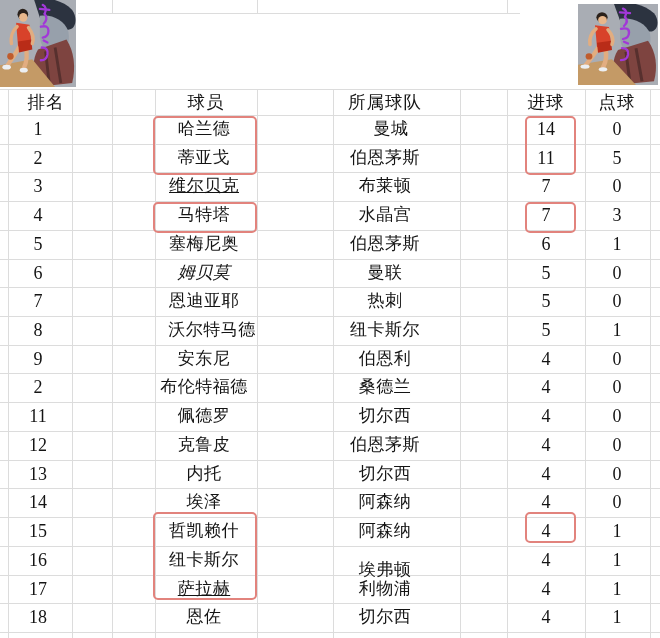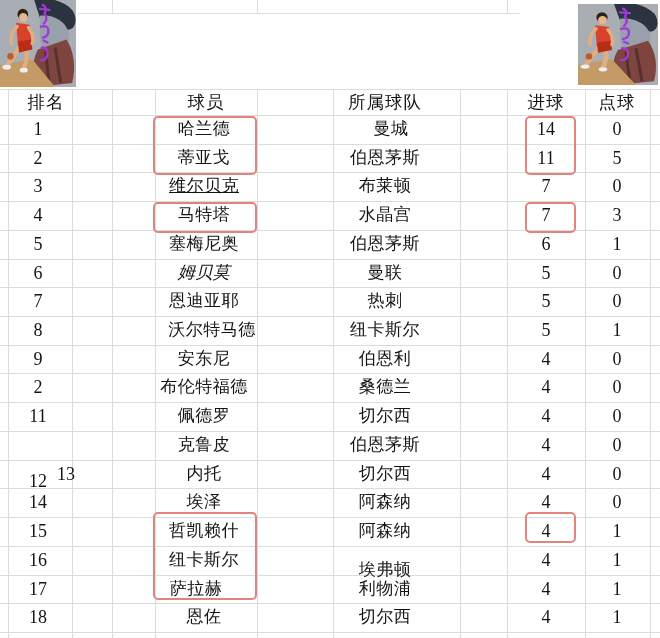--- a/index.html
+++ b/index.html
@@ -184,47 +184,47 @@
       <div class="cell num" style="left: 38px; top: 375.48px;">2</div>
       <div class="cell" style="left: 204px; top: 375.48px;">布伦特福德</div>
       <div class="cell" style="left: 385px; top: 375.48px;">桑德兰</div>
       <div class="cell num" style="left: 546px; top: 375.48px;">4</div>
       <div class="cell num" style="left: 617px; top: 375.48px;">0</div>
       <div class="cell num" style="left: 38px; top: 404.2px;">11</div>
       <div class="cell" style="left: 204px; top: 404.2px;">佩德罗</div>
       <div class="cell" style="left: 385px; top: 404.2px;">切尔西</div>
       <div class="cell num" style="left: 546px; top: 404.2px;">4</div>
       <div class="cell num" style="left: 617px; top: 404.2px;">0</div>
-      <div class="cell num" style="left: 38px; top: 432.92px; margin-top: 36px;">12</div>
+      <div class="cell num" style="left: 38px; top: 432.92px;">12</div>
       <div class="cell" style="left: 204px; top: 432.92px;">克鲁皮</div>
       <div class="cell" style="left: 385px; top: 432.92px;">伯恩茅斯</div>
       <div class="cell num" style="left: 546px; top: 432.92px;">4</div>
       <div class="cell num" style="left: 617px; top: 432.92px;">0</div>
-      <div class="cell num" style="left: 38px; top: 461.64px; margin-left: 28px;">13</div>
+      <div class="cell num" style="left: 38px; top: 461.64px;">13</div>
       <div class="cell" style="left: 204px; top: 461.64px;">内托</div>
       <div class="cell" style="left: 385px; top: 461.64px;">切尔西</div>
       <div class="cell num" style="left: 546px; top: 461.64px;">4</div>
       <div class="cell num" style="left: 617px; top: 461.64px;">0</div>
       <div class="cell num" style="left: 38px; top: 490.36px;">14</div>
       <div class="cell" style="left: 204px; top: 490.36px;">埃泽</div>
       <div class="cell" style="left: 385px; top: 490.36px;">阿森纳</div>
       <div class="cell num" style="left: 546px; top: 490.36px;">4</div>
       <div class="cell num" style="left: 617px; top: 490.36px;">0</div>
       <div class="cell num" style="left: 38px; top: 519.08px;">15</div>
       <div class="cell" style="left: 204px; top: 519.08px;">哲凯赖什</div>
       <div class="cell" style="left: 385px; top: 519.08px;">阿森纳</div>
       <div class="cell num" style="left: 546px; top: 519.08px;">4</div>
       <div class="cell num" style="left: 617px; top: 519.08px;">1</div>
       <div class="cell num" style="left: 38px; top: 547.8px;">16</div>
       <div class="cell" style="left: 204px; top: 547.8px;">纽卡斯尔</div>
       <div class="cell" style="left: 385px; top: 558px;">埃弗顿</div>
       <div class="cell num" style="left: 546px; top: 547.8px;">4</div>
       <div class="cell num" style="left: 617px; top: 547.8px;">1</div>
       <div class="cell num" style="left: 38px; top: 576.52px;">17</div>
-      <div class="cell" style="left: 196px; top: 576.52px;">萨拉赫</div>
+      <div class="cell" style="left: 204px; top: 576.52px; text-decoration: underline;">萨拉赫</div>
       <div class="cell" style="left: 385px; top: 576.52px;">利物浦</div>
       <div class="cell num" style="left: 546px; top: 576.52px;">4</div>
       <div class="cell num" style="left: 617px; top: 576.52px;">1</div>
       <div class="cell num" style="left: 38px; top: 605.24px;">18</div>
       <div class="cell" style="left: 204px; top: 605.24px;">恩佐</div>
       <div class="cell" style="left: 385px; top: 605.24px;">切尔西</div>
       <div class="cell num" style="left: 546px; top: 605.24px;">4</div>
       <div class="cell num" style="left: 617px; top: 605.24px;">1</div>
     </div>
   <div id="highlight-layer">

